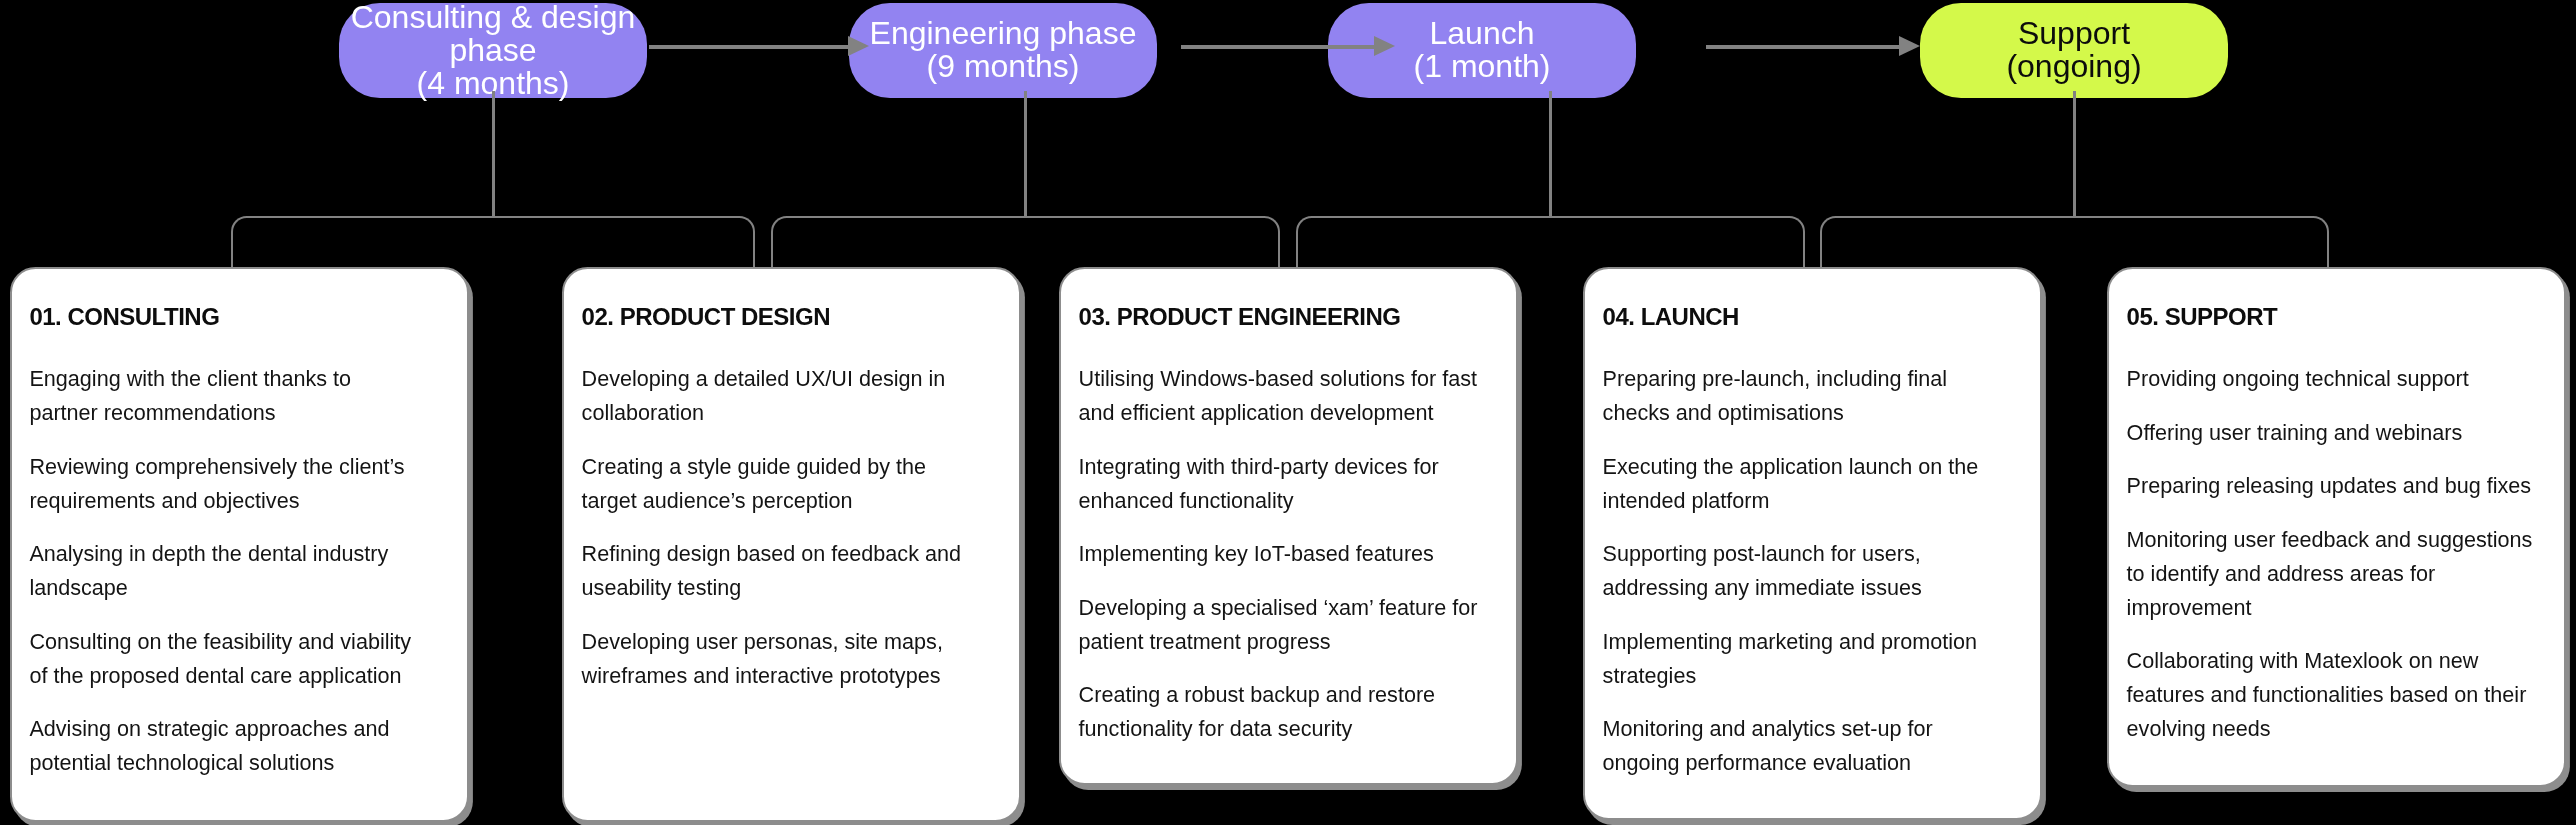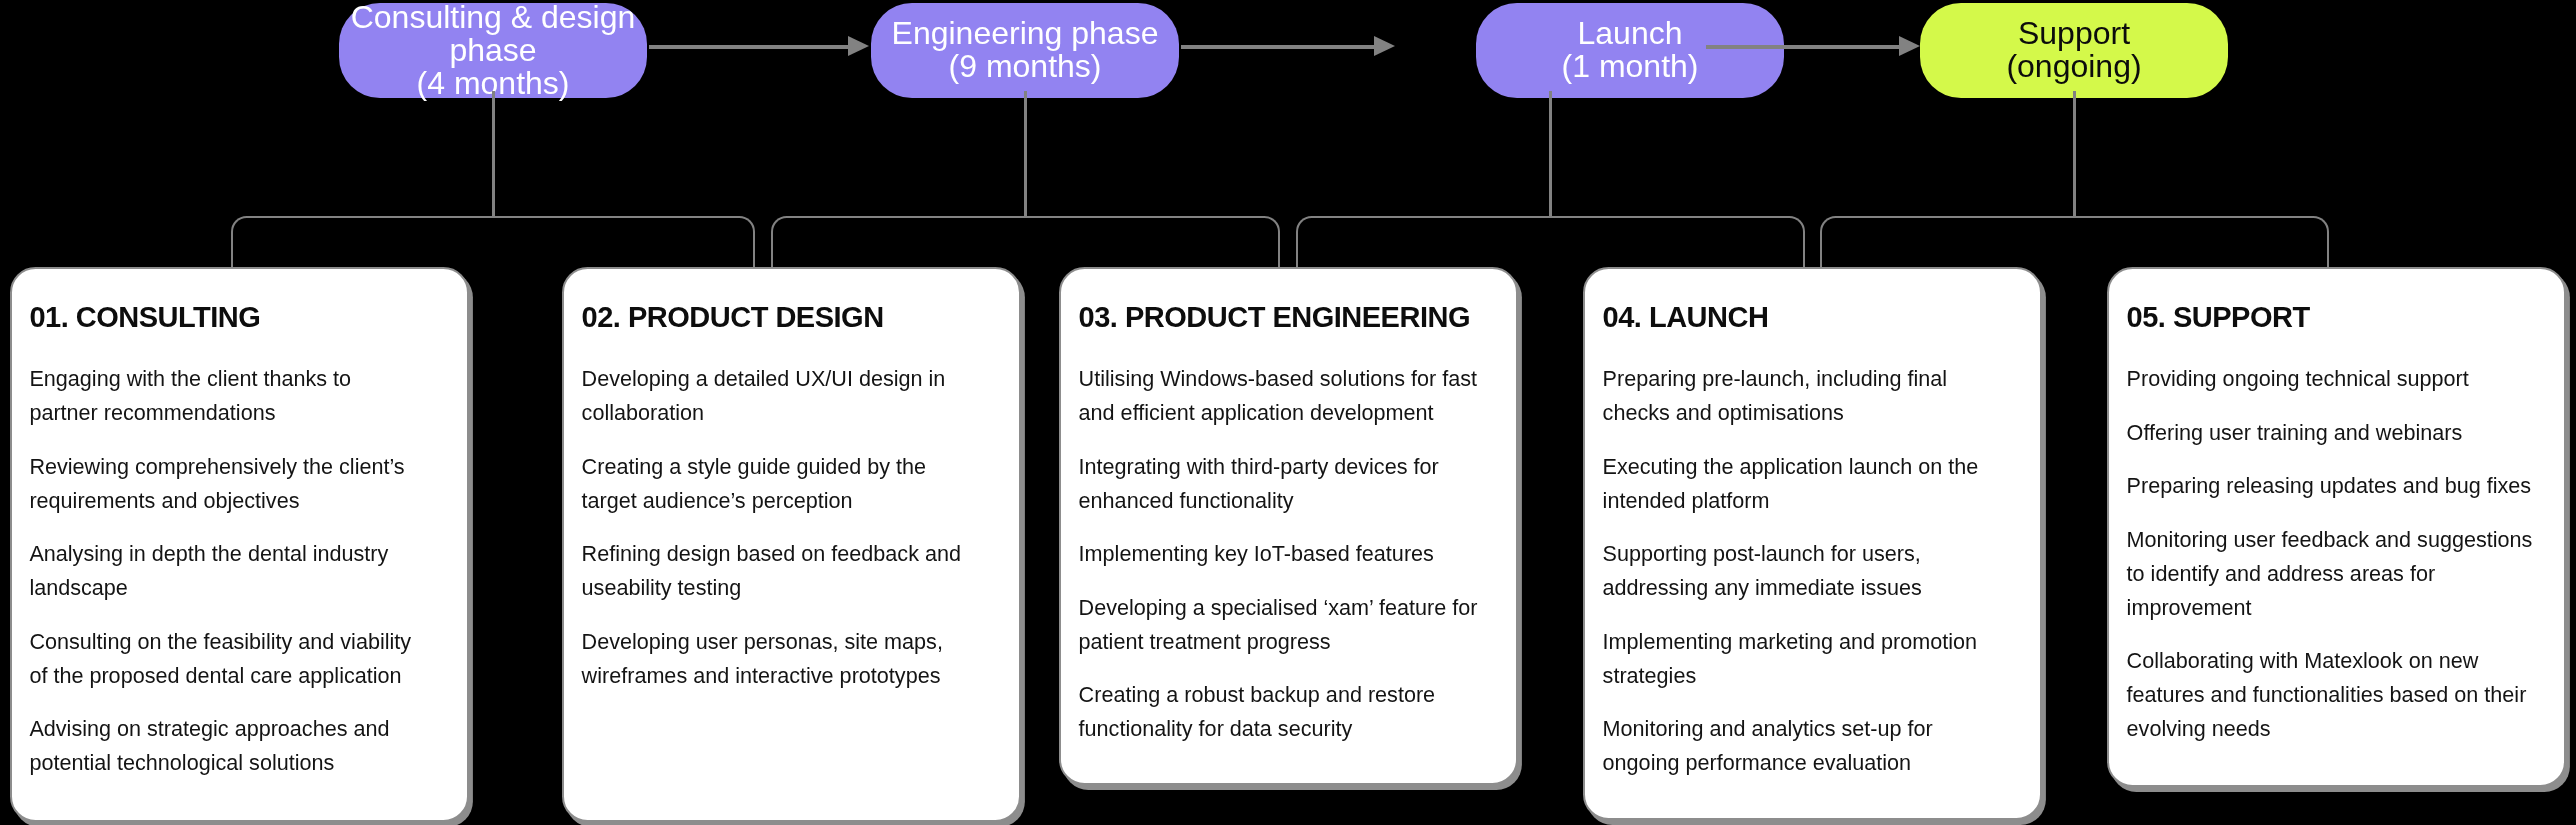--- a/index.html
+++ b/index.html
@@ -28,43 +28,43 @@
     border:2.9px solid var(--line);border-bottom:none;border-radius:15.7px 15.7px 0 0;
   }
   
   .card{
     position:absolute;top:267px;width:459px;box-sizing:border-box;
     background:var(--card-bg);border:2.9px solid var(--card-border);border-radius:25.5px;
     box-shadow:3.9px 4.9px 0 var(--card-border);
     padding:33px 13.7px 0 17.6px;color:#121212;
   }
   .card h2{
-    margin:0;font-size:29px;line-height:30px;font-weight:700;letter-spacing:-0.5px;
+    margin:0;font-size:24px;line-height:30px;font-weight:700;letter-spacing:-0.5px;
     white-space:nowrap;color:#0d0d0d;
   }
   .card .items{margin-top:30px;}
   .card .items p{
     margin:0 0 19.6px 0;font-size:21.6px;line-height:34px;font-weight:400;
     white-space:pre-line;color:#141414;
   }
 </style>
 </head>
 <body>
 
 <div class="stage">
 
   <div class="pill" style="left:339px">
     <span>Consulting &amp; design phase</span>
     <span>(4 months)</span>
   </div>
-  <div class="pill" style="left:871px">
+  <div class="pill" style="left:849px">
     <span>Engineering phase</span>
     <span>(9 months)</span>
   </div>
-  <div class="pill" style="left:1476px">
+  <div class="pill" style="left:1328px">
     <span>Launch</span>
     <span>(1 month)</span>
   </div>
   <div class="pill pill--lime" style="left:1920px">
     <span>Support</span>
     <span>(ongoing)</span>
   </div>
 
   <div class="arrow" style="left:649px;width:199px"></div>
   <div class="arrow" style="left:1181px;width:193px"></div>

